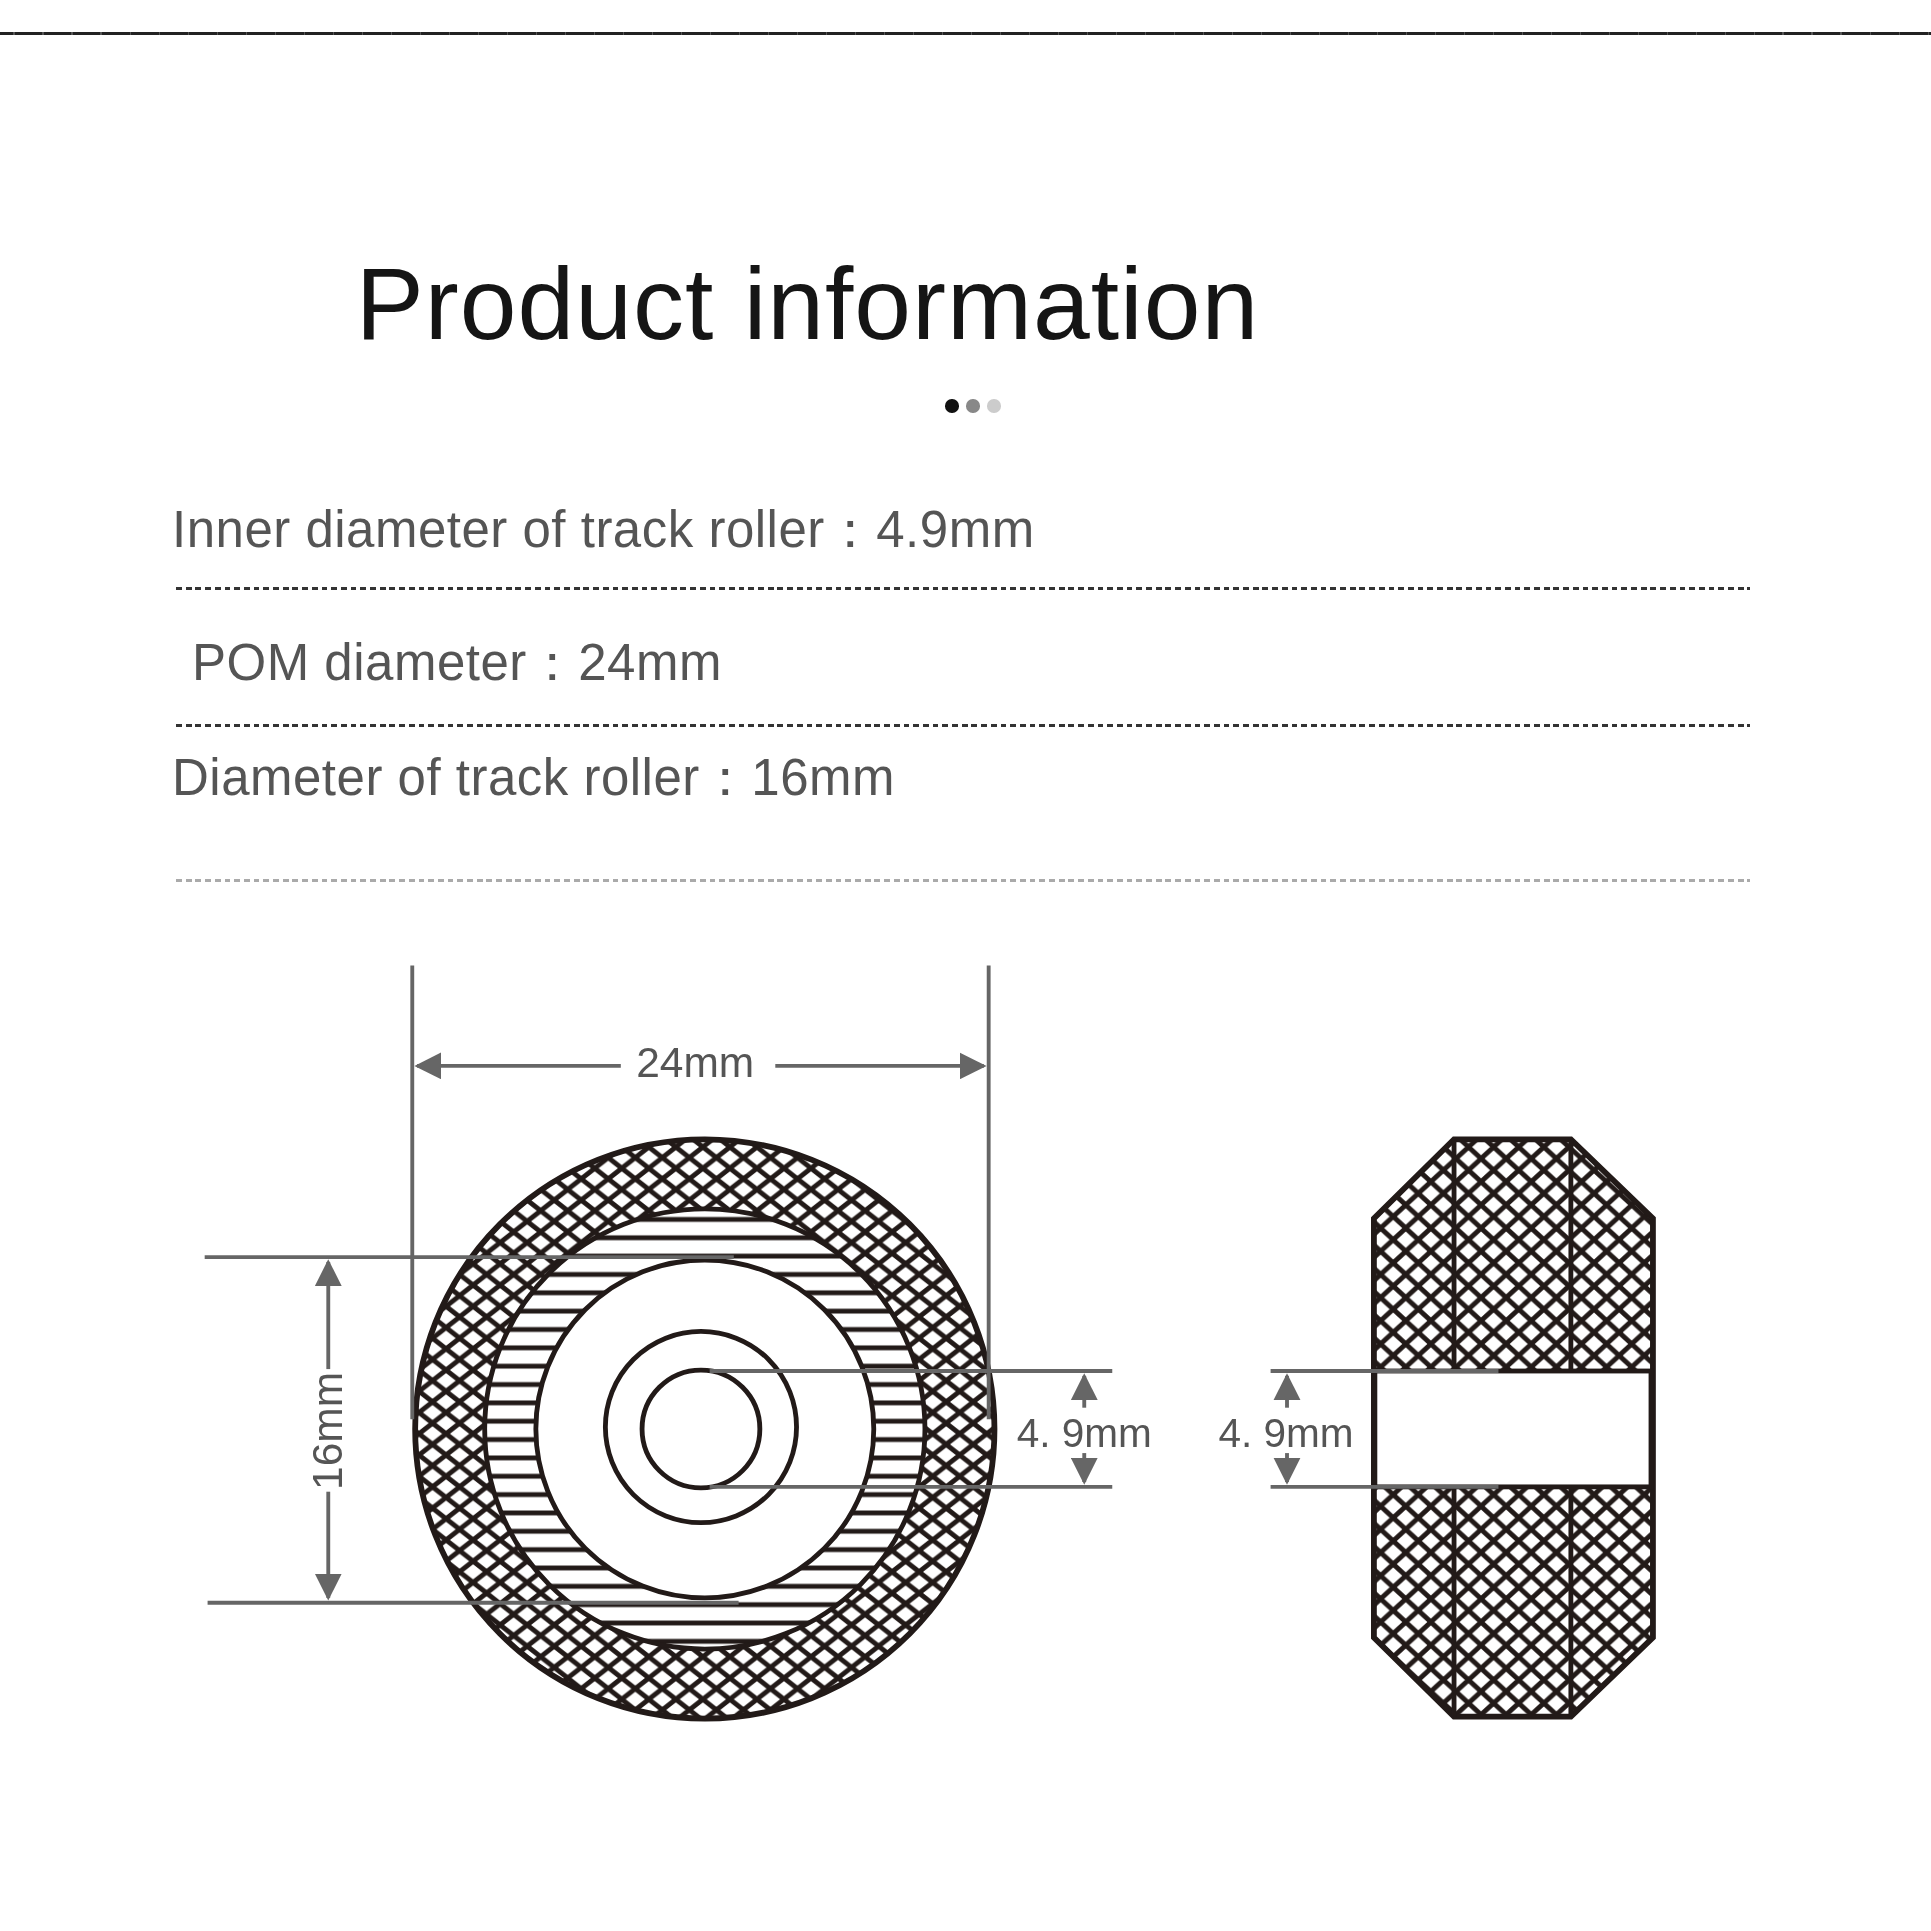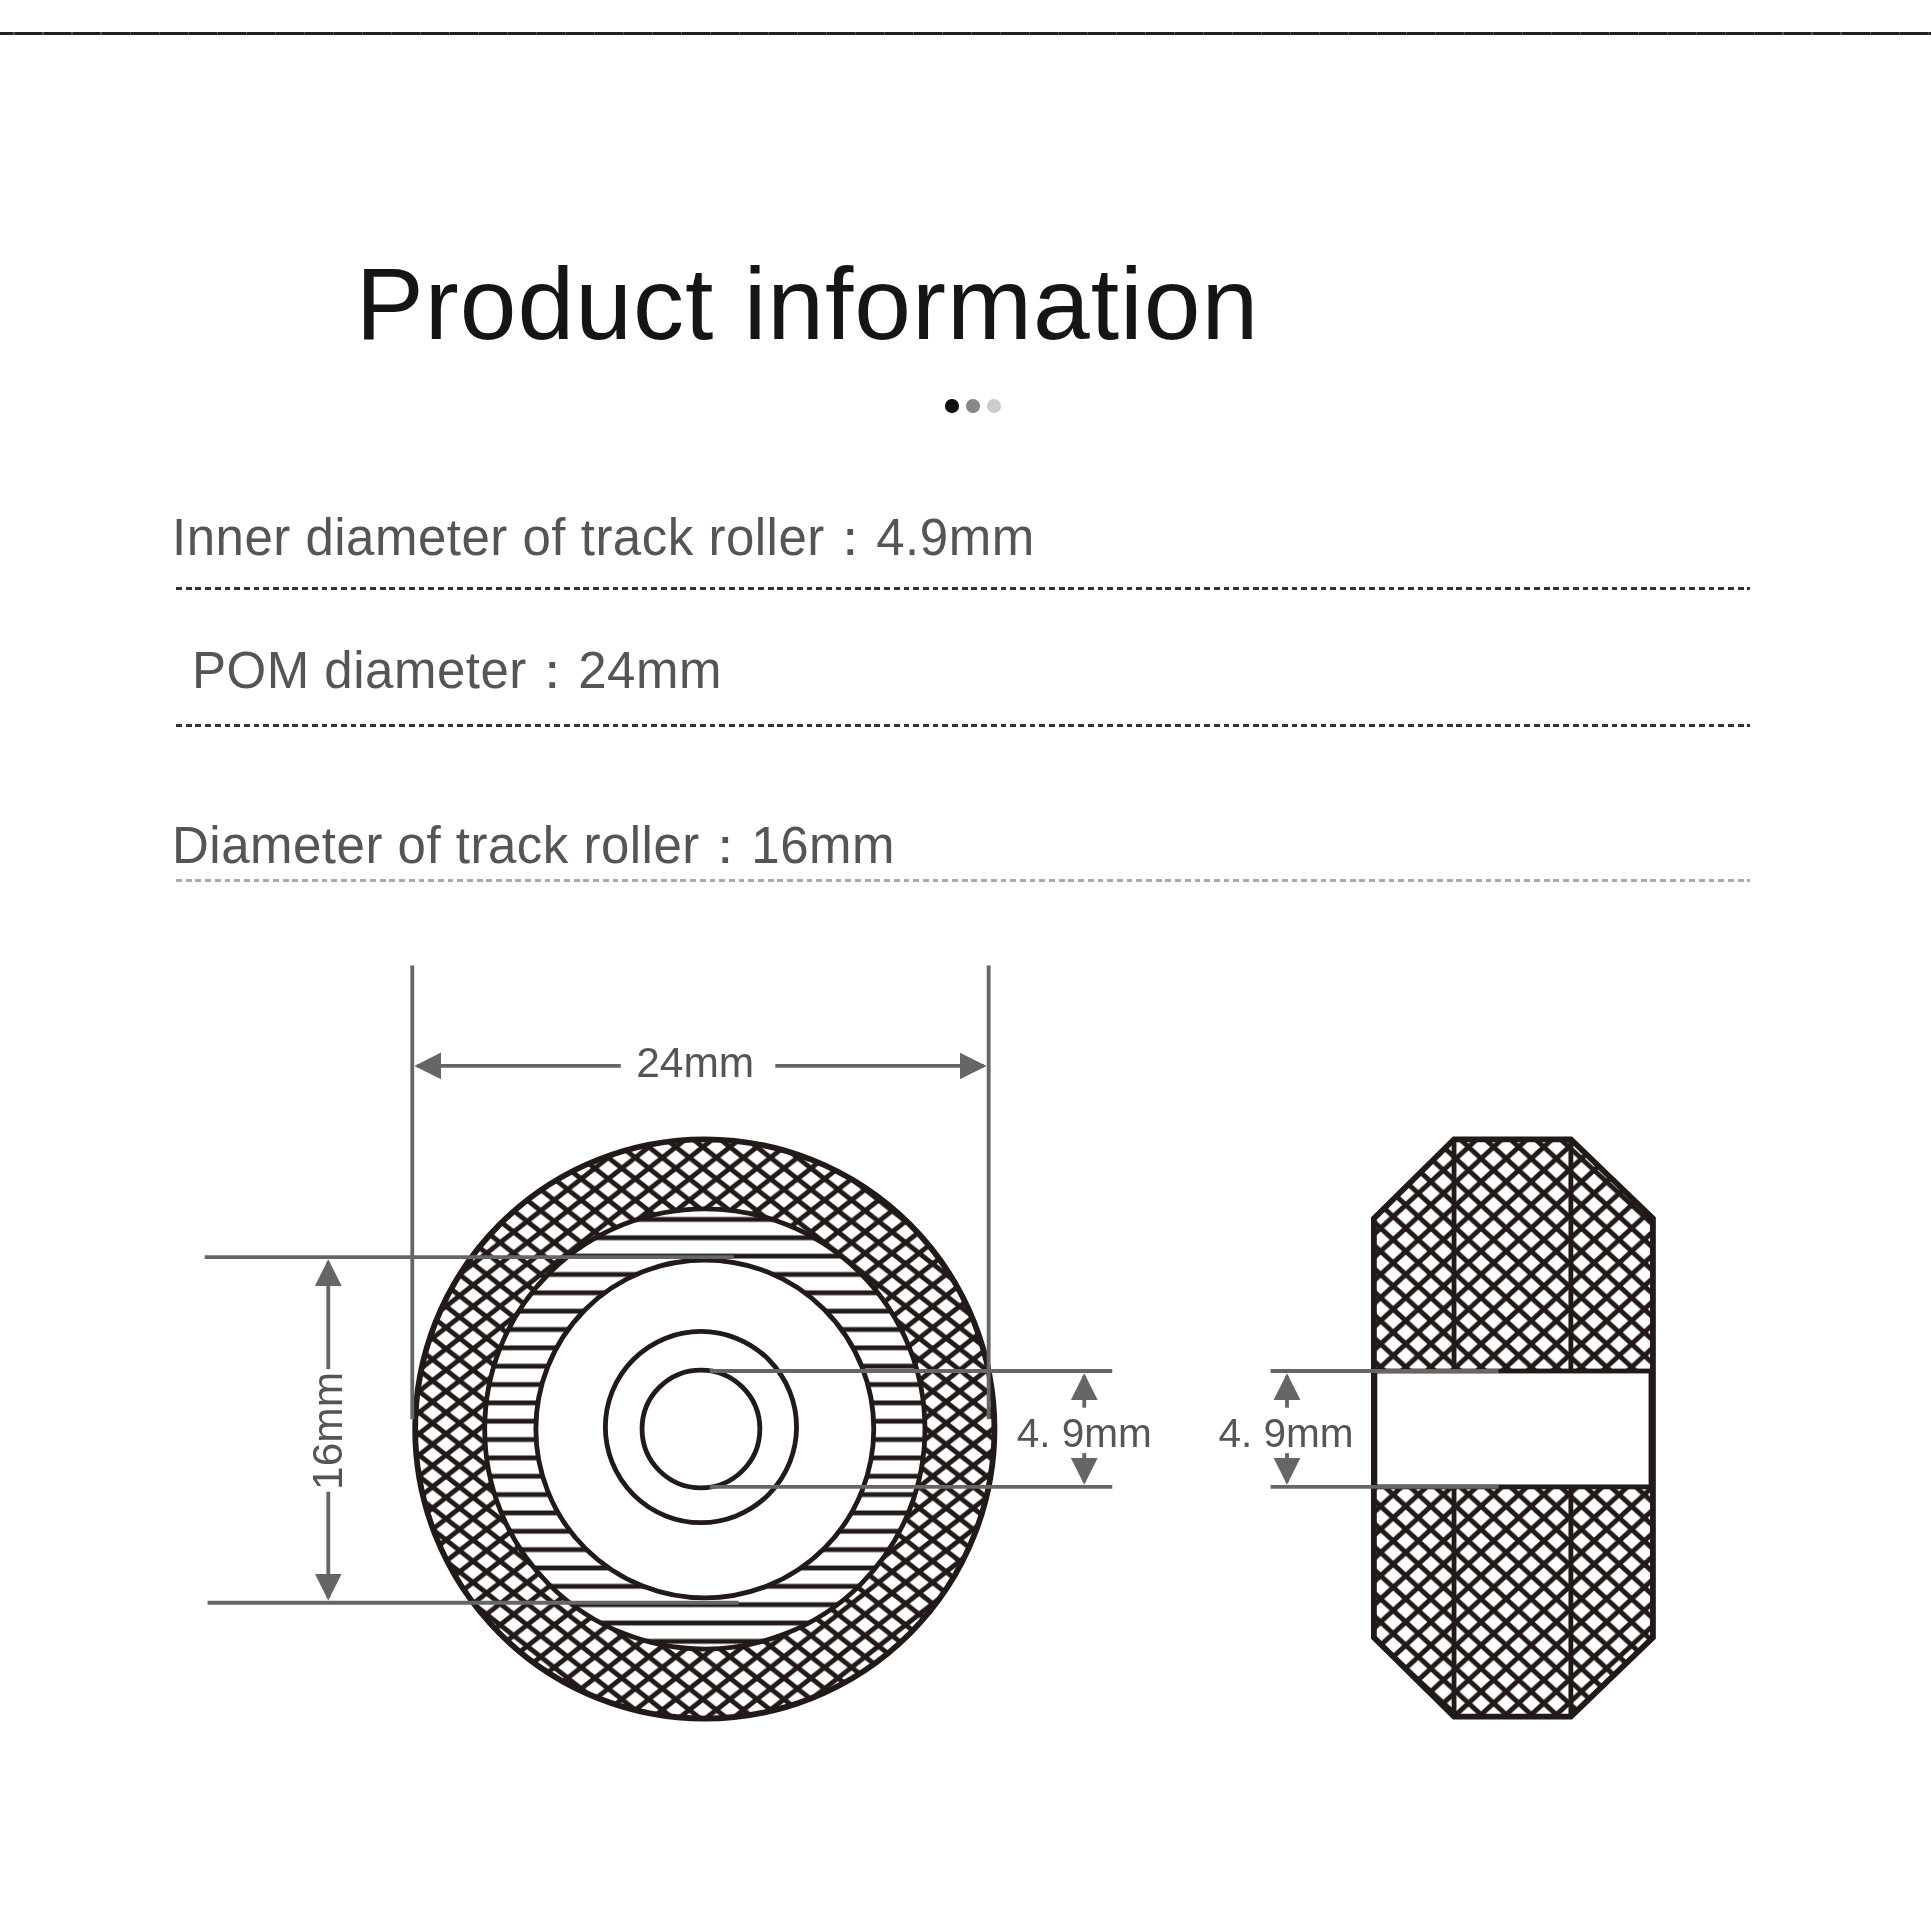--- a/index.html
+++ b/index.html
@@ -4,21 +4,21 @@
 <style>
   html, body { margin: 0; padding: 0; background: #ffffff; }
   body { width: 1931px; height: 1931px; position: relative; overflow: hidden;
          font-family: "Liberation Sans", sans-serif; }
   .top-rule { position: absolute; left: 0; top: 32px; width: 1931px; height: 2.9px;
               background: repeating-linear-gradient(90deg, #222 0 13.5px, #555 13.5px 15.4px, #222 15.4px 29px); }
   .title { position: absolute; left: 0; width: 1615px; top: 253px; text-align: center;
            font-size: 102px; font-weight: 400; color: #151515; letter-spacing: 1px; line-height: 1; }
   .dots { position: absolute; top: 399px; left: 945px; display: flex; gap: 7.7px; }
   .dot { width: 13.5px; height: 13.5px; border-radius: 50%; }
-  .spec-row { position: absolute; left: 172px; width: 1578px; margin-top: 8px; }
+  .spec-row { position: absolute; left: 172px; width: 1578px; }
   .spec-text { font-size: 51px; color: #555555; line-height: 1; white-space: pre; letter-spacing: 0.5px; }
   .divider { position: absolute; left: 176px; width: 1574px; height: 2.9px;
              background: repeating-linear-gradient(90deg, #333 0 5.8px, transparent 5.8px 9.7px); }
   .divider.light { background: repeating-linear-gradient(90deg, #aaa 0 5.8px, transparent 5.8px 9.7px); }
   svg.drawing { position: absolute; left: 0; top: 0; }
   .dim-label { font-family: "Liberation Sans", sans-serif; fill: #555; }
 </style>
 </head>
 <body>
 
@@ -35,21 +35,21 @@
 <div class="spec-row" style="top:504px;">
   <span class="spec-text">Inner diameter of track roller：4.9mm</span>
 </div>
 <div class="divider" style="top:587px;"></div>
 
 <div class="spec-row" style="top:637px; left:192px;">
   <span class="spec-text">POM diameter：24mm</span>
 </div>
 <div class="divider" style="top:724px;"></div>
 
-<div class="spec-row" style="top:812px;">
+<div class="spec-row" style="top:752px;">
   <span class="spec-text">Diameter of track roller：16mm</span>
 </div>
 <div class="divider light" style="top:879px;"></div>
 
 <svg class="drawing" width="1931" height="1931" viewBox="0 0 2000 2000">
   <defs>
     <pattern id="knurl" width="28" height="22" patternUnits="userSpaceOnUse">
       <path d="M0 0 L28 22 M28 0 L0 22 M-14 11 L0 22 M14 -11 L42 11 M-14 11 L14 -11 M14 33 L42 11" stroke="#221a18" stroke-width="5" fill="none"></path>
     </pattern>
     <pattern id="knurl-side" width="26" height="24" patternUnits="userSpaceOnUse">

